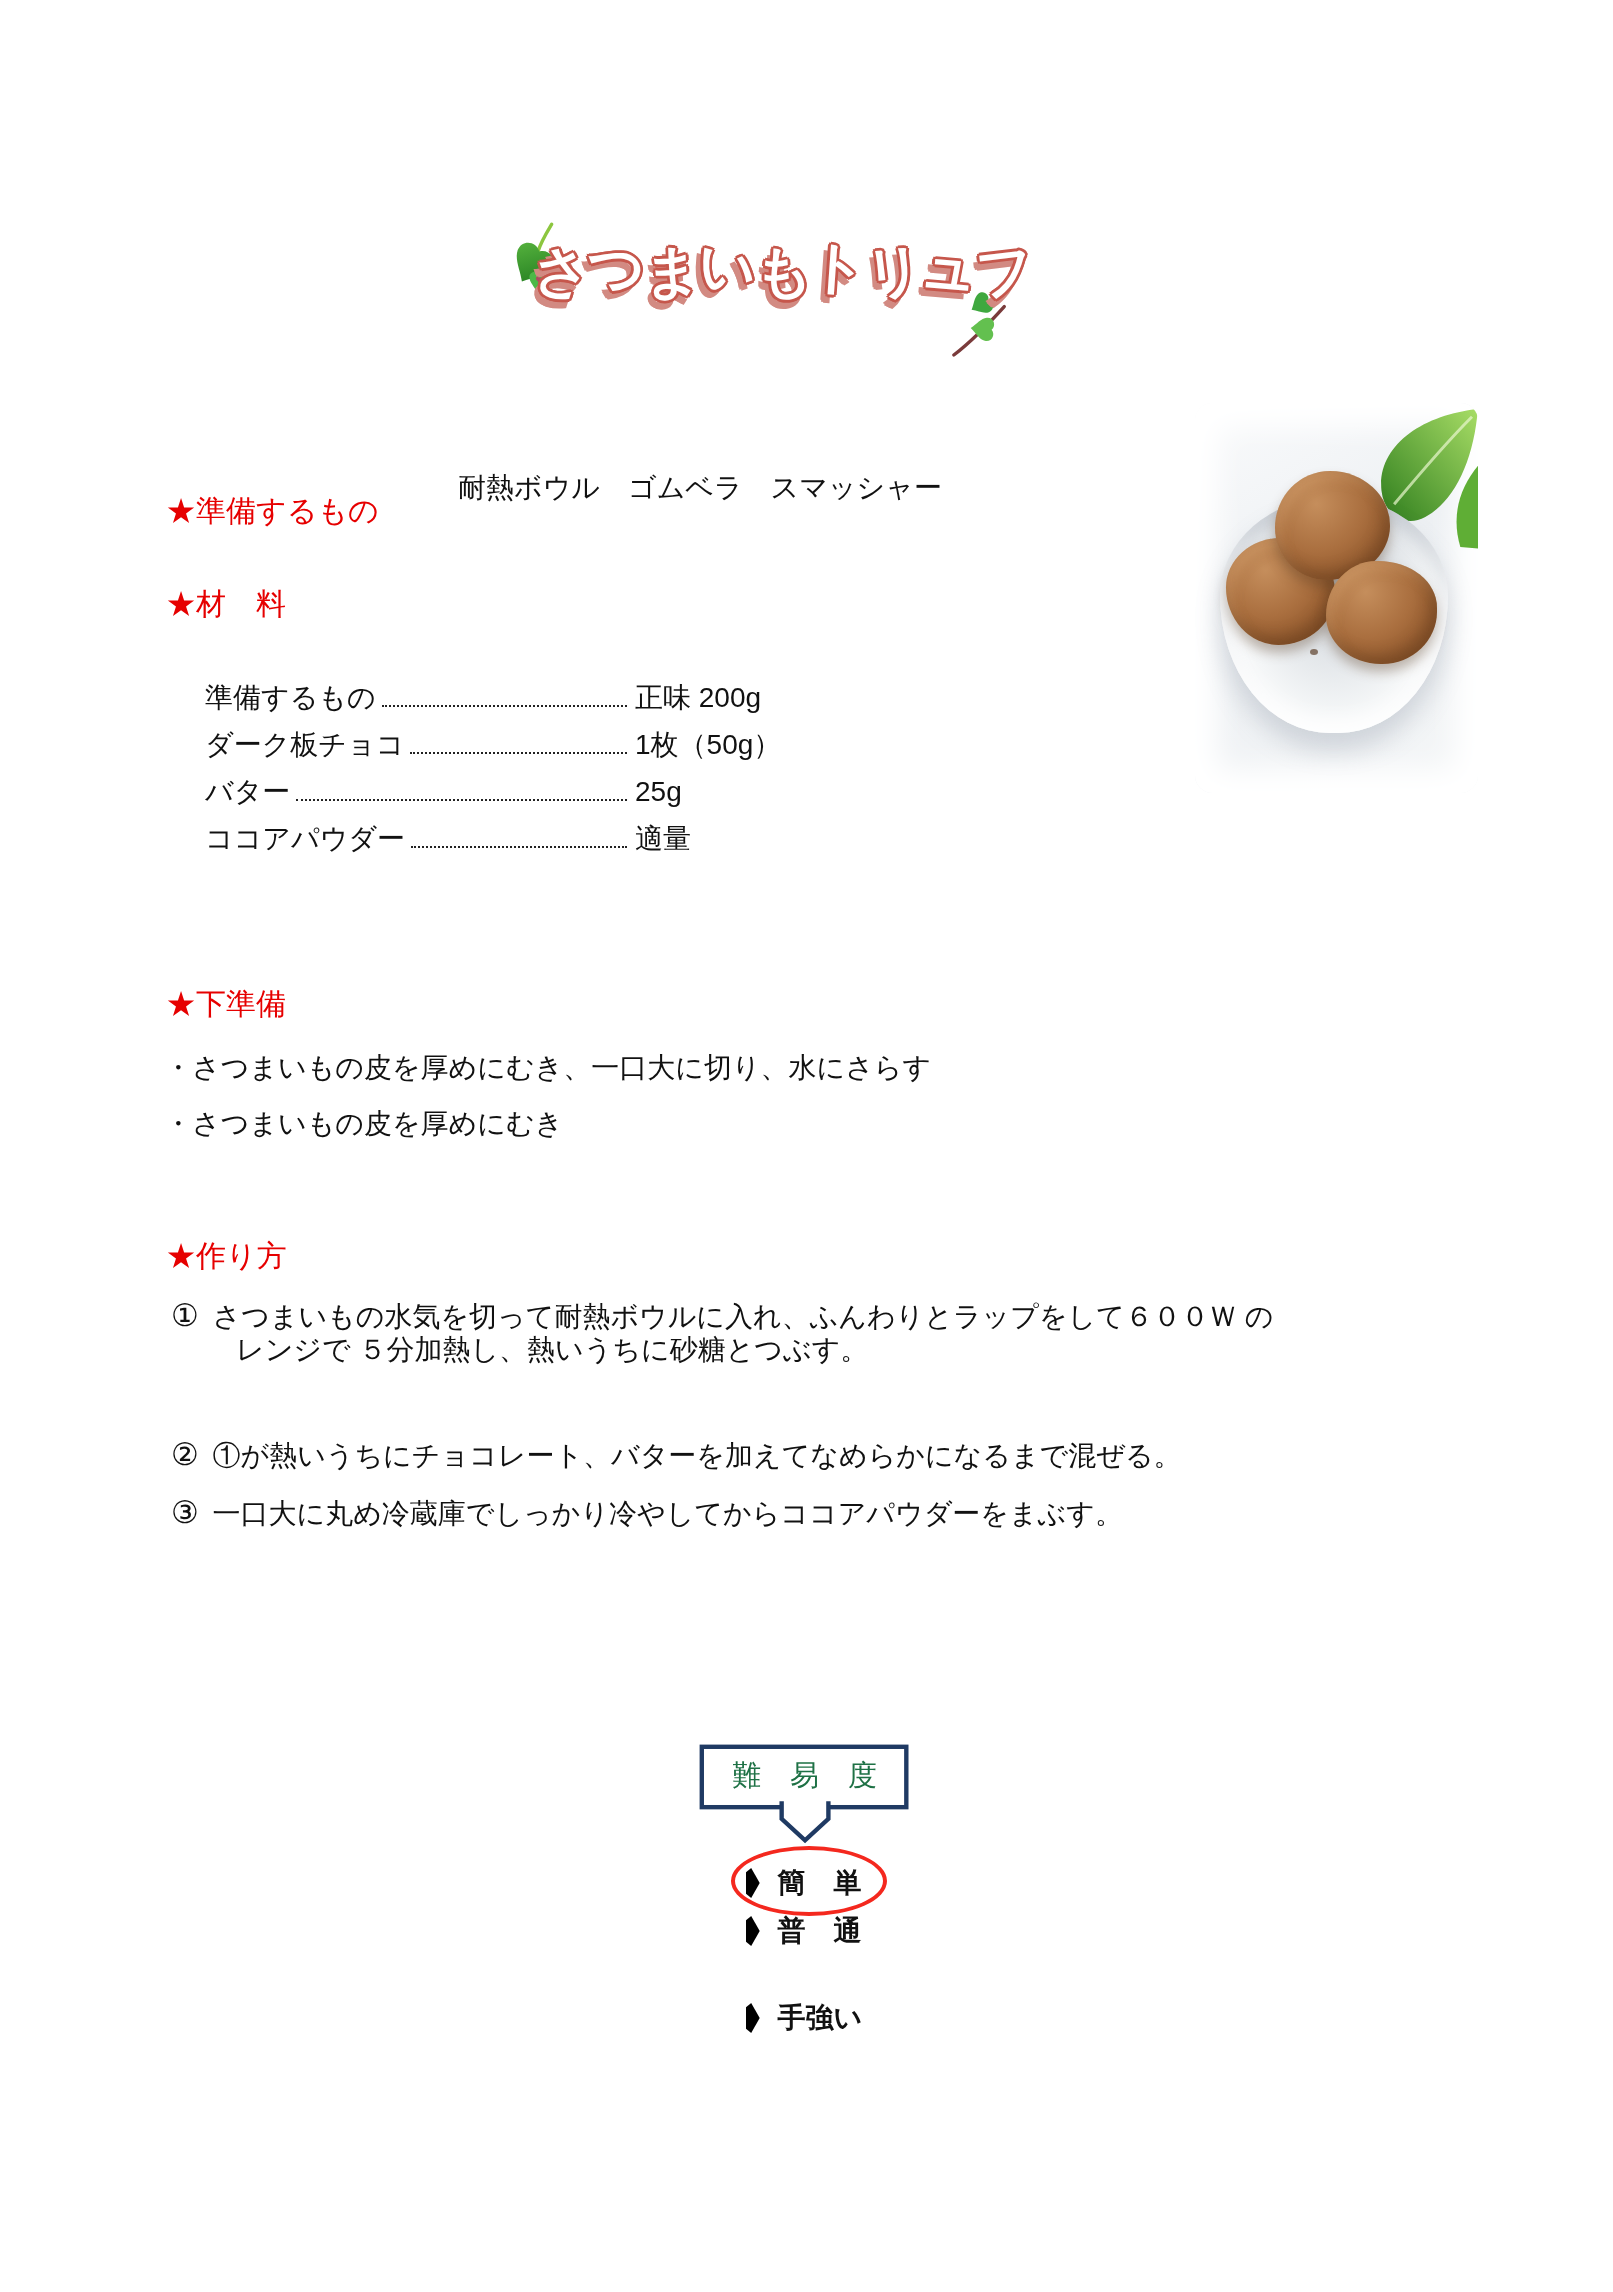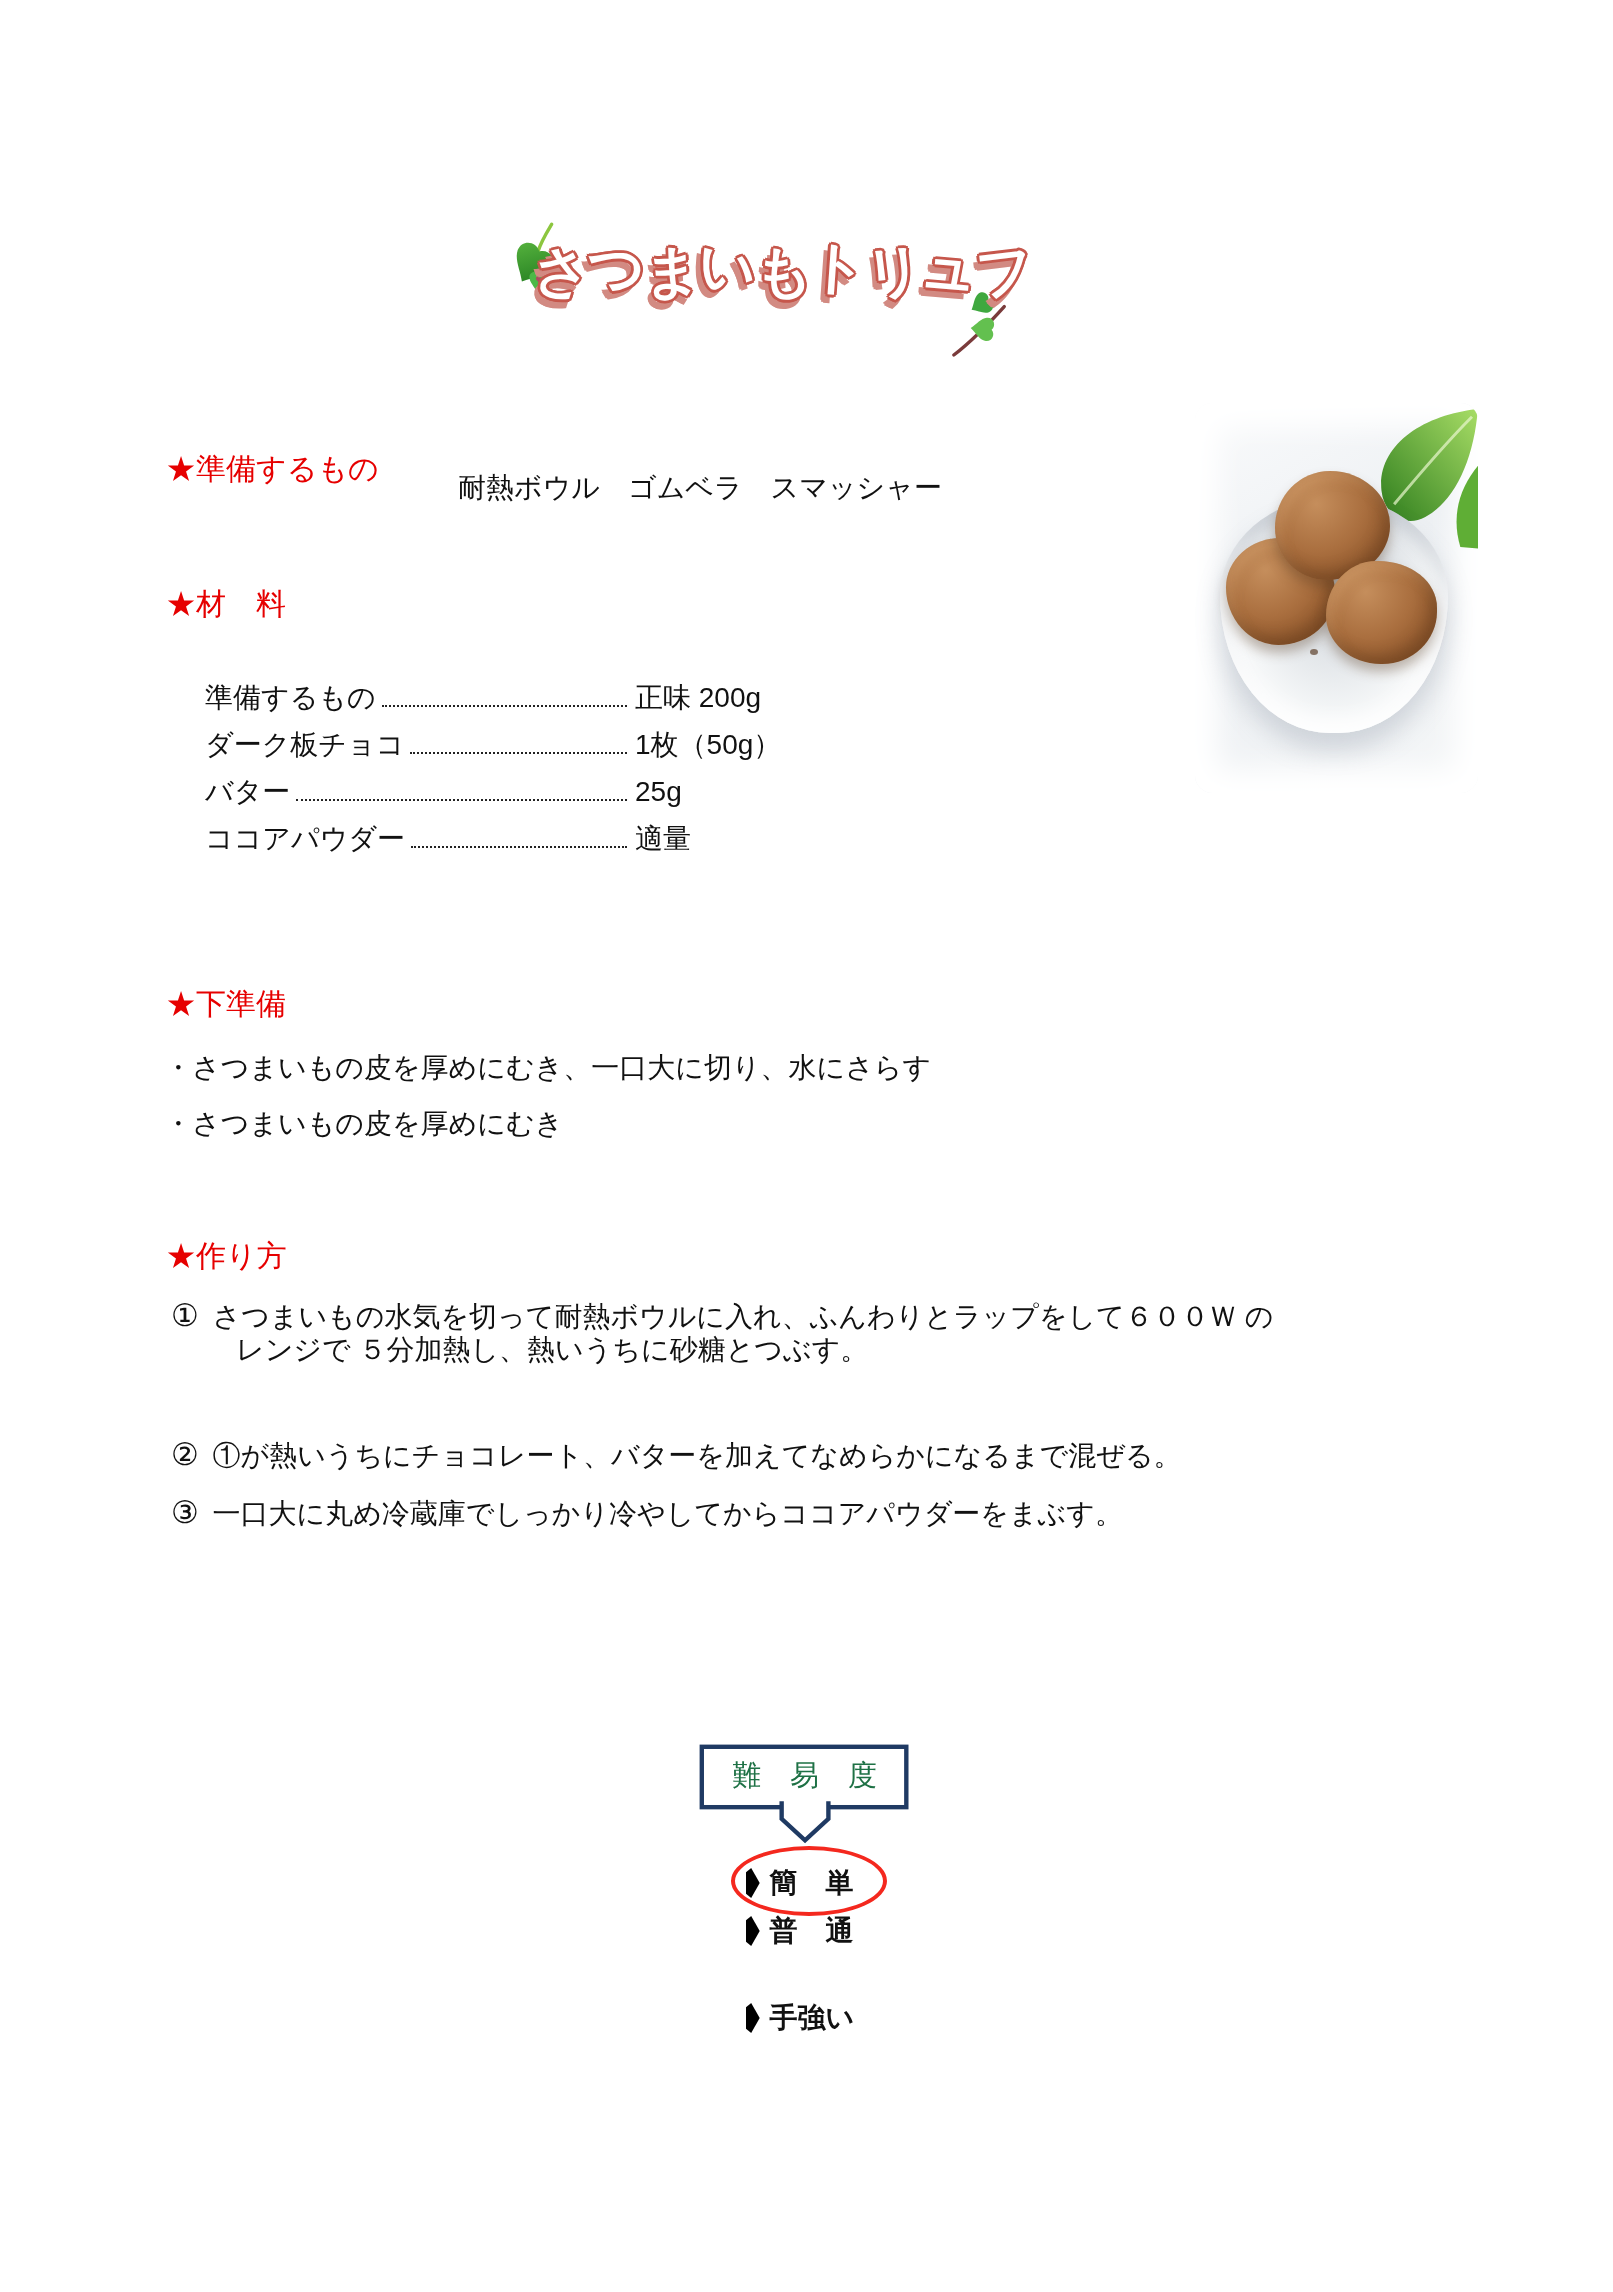--- a/index.html
+++ b/index.html
@@ -89,20 +89,21 @@
   .diff-svg { position:absolute; left:694px; top:1739px; }
   .diff-label {
     position:absolute; left:702px; top:1756px; width:205px;
     text-align:center; color:#1e7145; font-size:29px;
     font-family:"Liberation Serif", serif; white-space:nowrap;
   }
   .level-row {
     position:absolute; left:746px; display:flex; align-items:center;
     font-family:"Liberation Serif", serif; font-weight:bold; font-size:28px;
     white-space:nowrap;
+    gap:8px;
   }
   .level-1 { top:1864px; } .level-2 { top:1912px; } .level-3 { top:1999px; }
   .pointer-bullet {
     width:13.7px; height:30px; margin-right:9.8px; background:#000;
     clip-path:polygon(0 14%, 38% 0, 100% 50%, 38% 100%, 0 86%);
   }
   .select-ellipse {
     position:absolute; left:731px; top:1846px; width:156px; height:70px;
     border:4.9px solid #f4281e; border-radius:50%;
   }
@@ -156,21 +157,21 @@
       <path d="M136,58 C114,82 104,112 114,146 L140,148 L140,60 Z" fill="#5fae35"></path>
     </svg>
     <div class="bowl"></div>
     <div class="crumb crumb-1"></div>
     <div class="crumb crumb-2"></div>
     <div class="truffle truffle-2"></div>
     <div class="truffle truffle-1"></div>
     <div class="truffle truffle-3"></div>
   </div>
 
-  <div class="red-heading" style="top:452px;">★準備するもの</div>
+  <div class="red-heading" style="top:494px;">★準備するもの</div>
   <div class="body-text" style="left:458px; top:471px;">耐熱ボウル　ゴムベラ　スマッシャー</div>
 
   <div class="red-heading" style="top:587px;">★材　料</div>
   <div class="ing-list">
     <div class="ing-row">
       <span class="ing-name">準備するもの</span>
       <span class="leader"></span>
       <span class="ing-amt">正味 200g</span>
     </div>
     <div class="ing-row">

